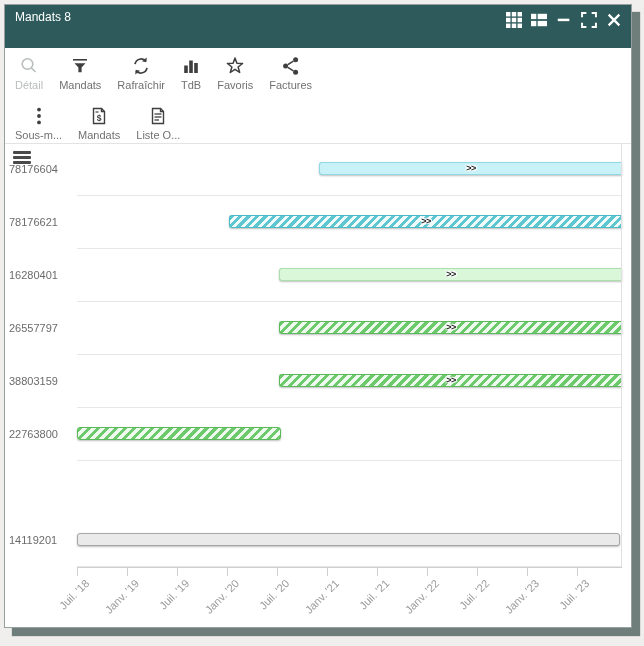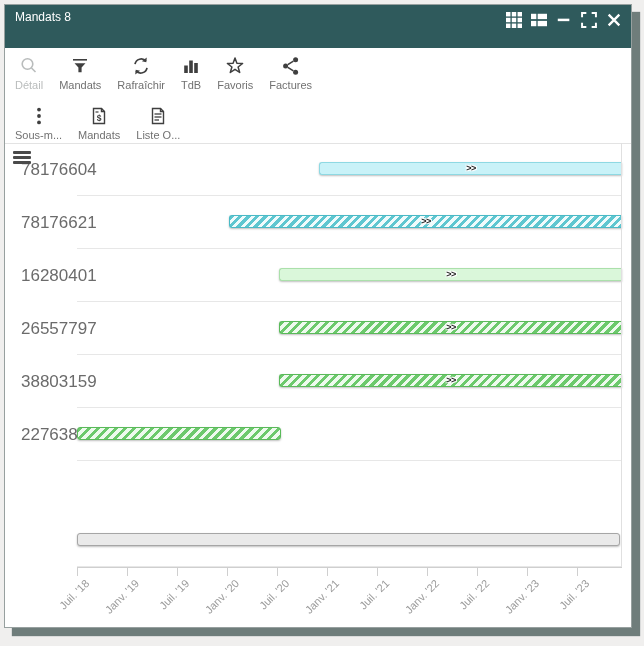--- a/index.html
+++ b/index.html
@@ -22,21 +22,21 @@
   .tlabel{margin-top:3px;font-size:11px;color:#717171;white-space:nowrap;}
   .tbtn.disabled{color:#b9bcbc;}
   .tbtn.disabled .tlabel{color:#b9bcbc;}
   .tdivider{position:absolute;left:0;top:138px;width:100%;height:1px;background:#e3e3e3;}
   
   .hamb{position:absolute;left:8px;top:146px;width:18px;cursor:pointer;z-index:5;}
   .hb{height:3px;background:#4a4a4a;margin-bottom:2px;border-radius:1px;}
   
   .chart{position:absolute;left:0;top:138px;width:626px;height:486px;overflow:hidden;}
   .grow{position:absolute;left:0;width:626px;height:53px;}
-  .rlabel{position:absolute;left:16px;top:0;width:64px;height:53px;line-height:53px;font-size:17px;color:#6b6b6b;}
+  .rlabel{position:absolute;left:4px;top:0;width:64px;height:53px;line-height:53px;font-size:11px;color:#6b6b6b;}
   .sep{position:absolute;left:72px;top:52px;width:545px;height:1px;background:#e7e7e7;}
   .bar{position:absolute;top:19px;height:13px;border-radius:3px;border:1px solid #999;
        box-shadow:0 1px 2px rgba(0,0,0,0.25);display:flex;align-items:center;justify-content:center;
        box-sizing:border-box;cursor:pointer;}
   .bar.clip{border-top-right-radius:0;border-bottom-right-radius:0;border-right:none;}
   .cyan-solid{background:#c9f2f8;border-color:#8ed9e3;}
   .cyan-hatched{background:repeating-linear-gradient(135deg,#5ec6d0 0 3px,#f0fbfc 3px 6px);border-color:#4abac6;}
   .green-solid{background:#daf7da;border-color:#abe0ab;}
   .green-hatched{background:repeating-linear-gradient(135deg,#6cc96c 0 3.2px,#eefaee 3.2px 6.4px);border-color:#5aba5a;}
   .gray-solid{background:#eaeaea;border-color:#a6a6a6;}
@@ -240,20 +240,21 @@
           <div class="bar green-hatched clip" style="left: 274px; width: 343px;">
             <span class="mk">&gt;&gt;</span>
           </div>
         </div>
         <div class="grow" style="top: 265px;">
           <div class="rlabel">22763800</div>
           <div class="sep"></div>
           <div class="bar green-hatched" style="left: 72px; width: 204px;"></div>
         </div>
         <div class="grow" style="top: 371px;">
+          <div class="rlabel">14119201</div>
           <div class="sep"></div>
           <div class="bar gray-solid" style="left: 72px; width: 543px;"></div>
         </div>
         <div class="redge"></div>
         <div class="axline"></div>
         <div class="tick" style="left: 72px;"></div>
         <div class="ticklab" style="right: 548px;">Juil. '18</div>
         <div class="tick" style="left: 122px;"></div>
         <div class="ticklab" style="right: 498px;">Janv. '19</div>
         <div class="tick" style="left: 172px;"></div>

